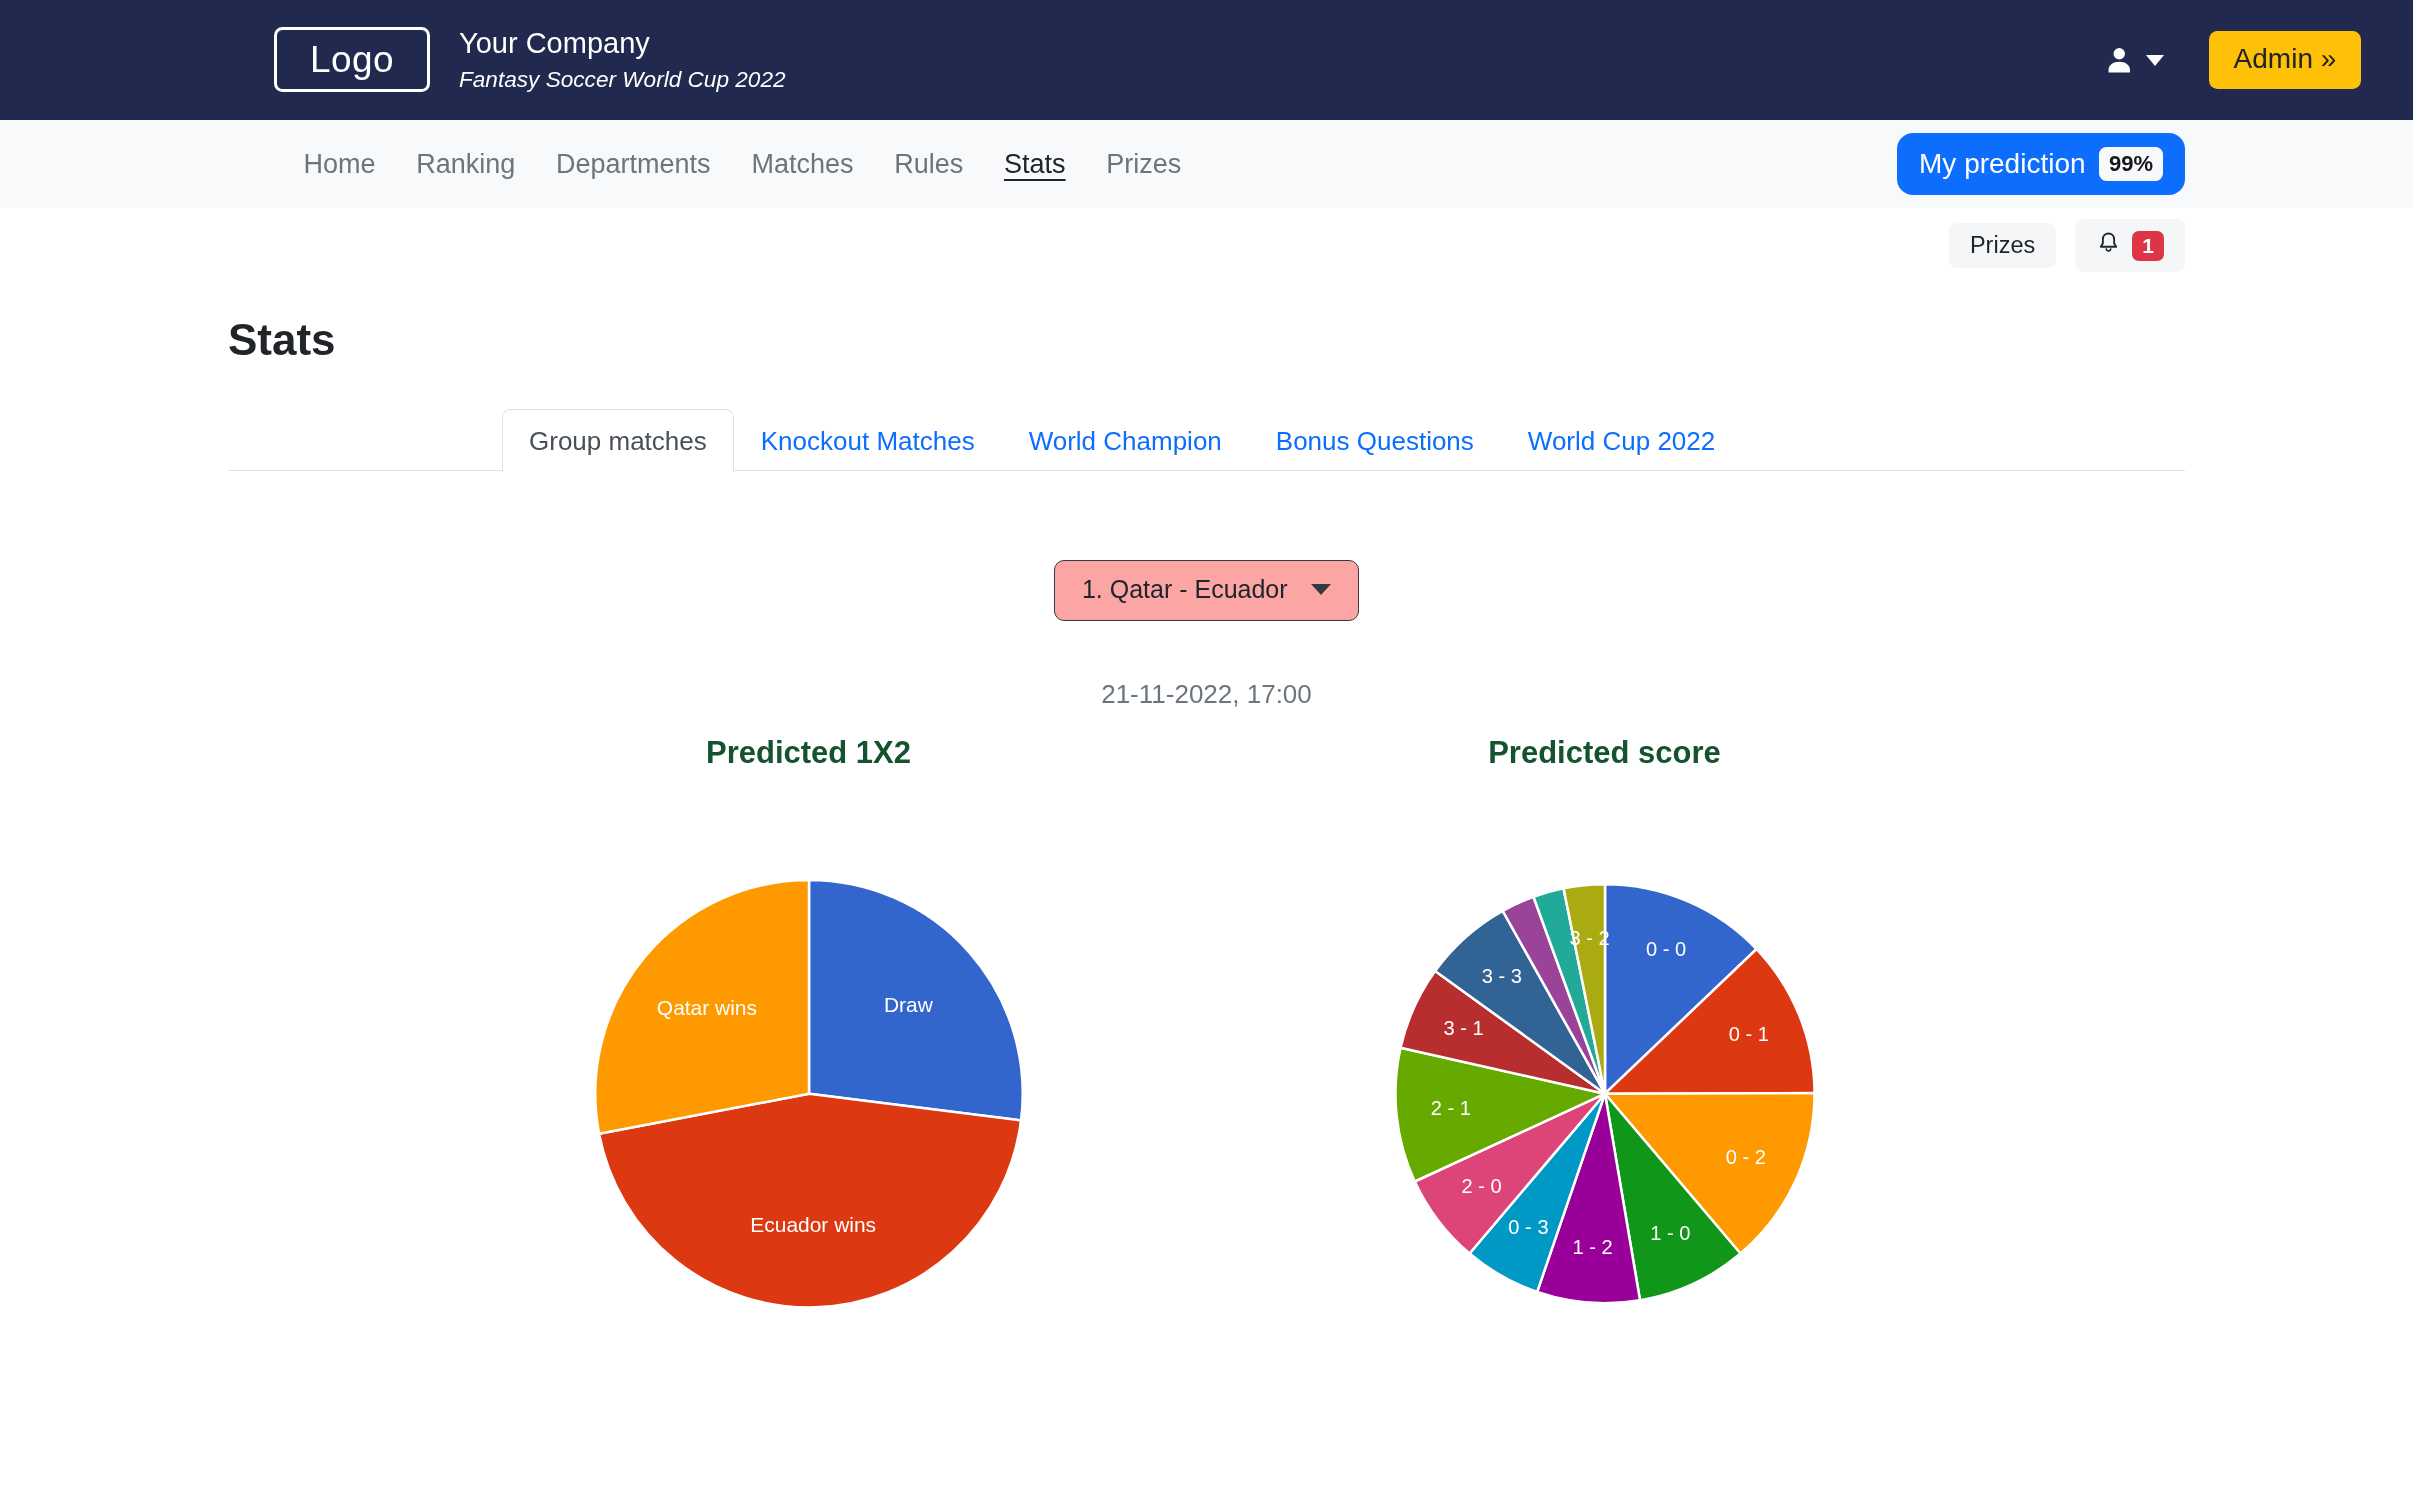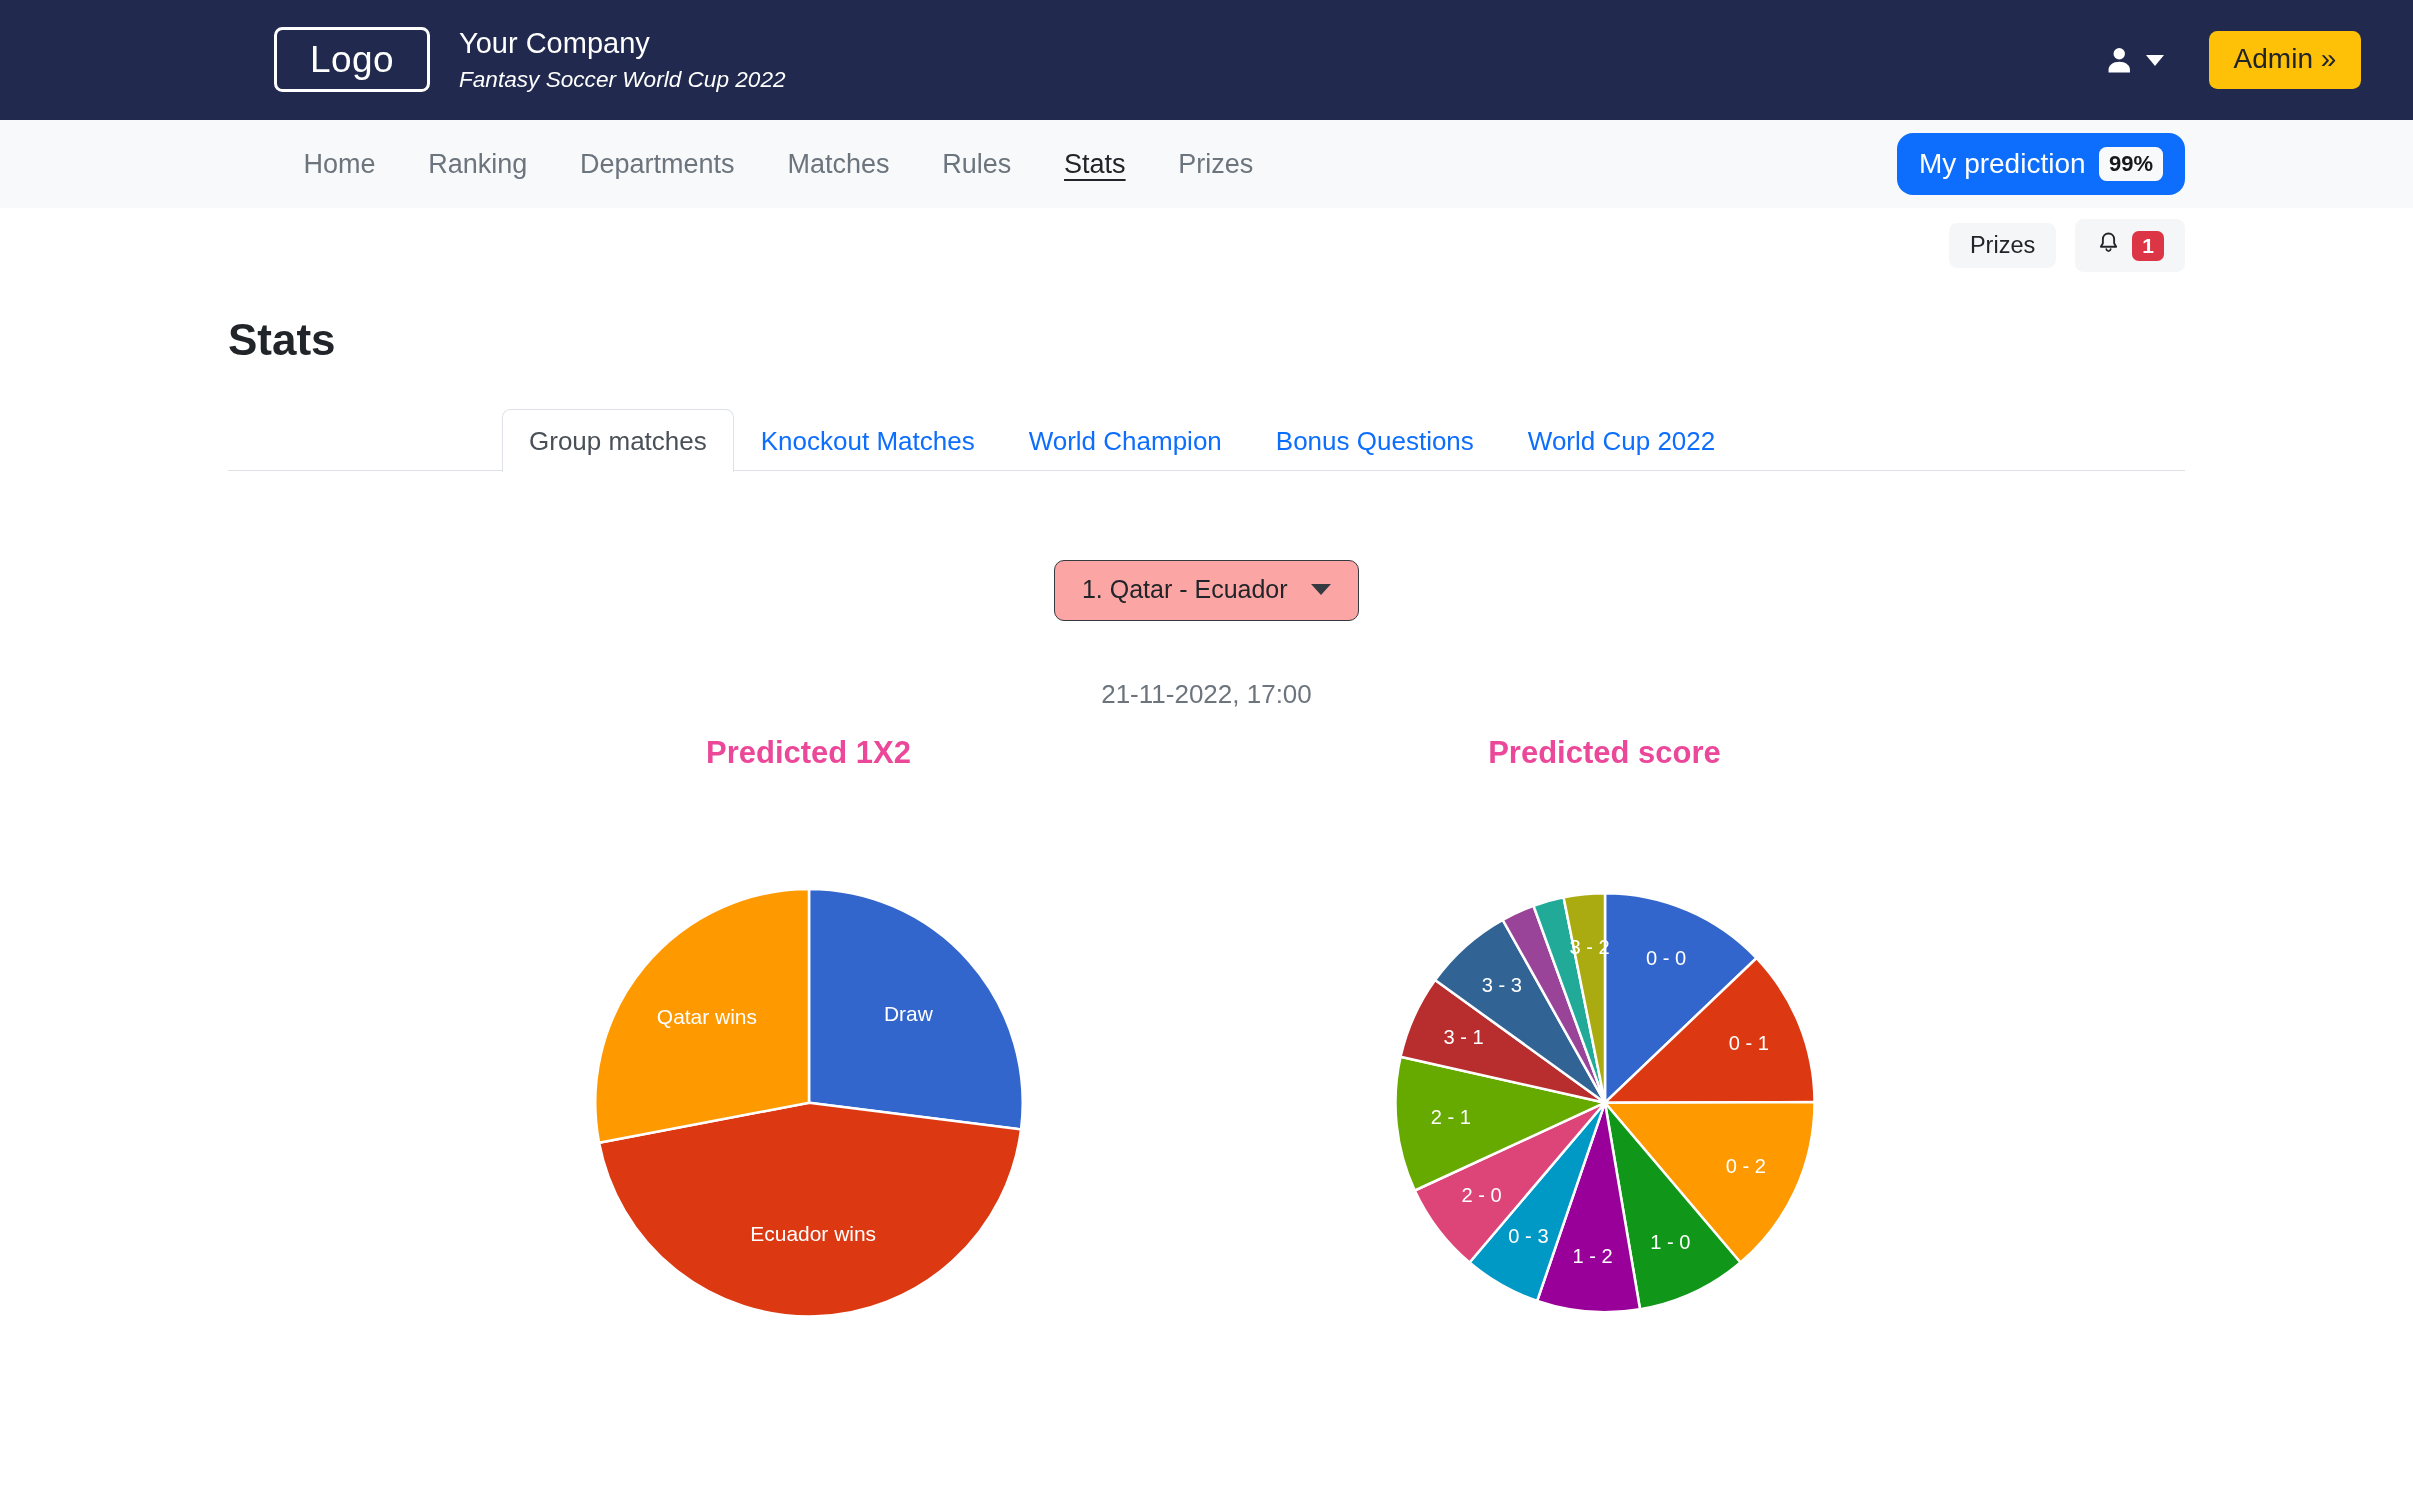--- a/index.html
+++ b/index.html
@@ -56,21 +56,21 @@
   }
 
   
   .navbar {
     height: 88px;
     background: #f8f9fa;
     display: flex;
     align-items: center;
     position: relative;
   }
-  .nav-links { display: flex; align-items: center; gap: 16px; margin-left: 285px; }
+  .nav-links { display: flex; align-items: center; gap: 4px; margin-left: 285px; }
   .nav-link {
     font-size: 27px;
     color: #6c757d;
     text-decoration: none;
     padding: 0 18.4px;
     cursor: pointer;
     white-space: nowrap;
   }
   .nav-link.active { color: #212529; text-decoration: underline; text-underline-offset: 5.9px; }
   .pred-btn {
@@ -190,22 +190,22 @@
   .charts {
     display: flex;
     justify-content: center;
     margin-top: 25px;
     gap: 0;
   }
   .chart-col { width: 796px; display: flex; flex-direction: column; align-items: center; }
   .chart-title {
     font-size: 31px;
     font-weight: bold;
-    color: #ec4899;
-    margin-bottom: 9px;
+    color: #14532d;
+    margin-bottom: 0;
   }
   .slice-label {
     font-size: 25px;
     fill: #ffffff;
     font-family: "Liberation Sans", sans-serif;
     dominant-baseline: middle;
     text-anchor: middle;
   }
   .slice-label.small { font-size: 24px; }
 </style>

